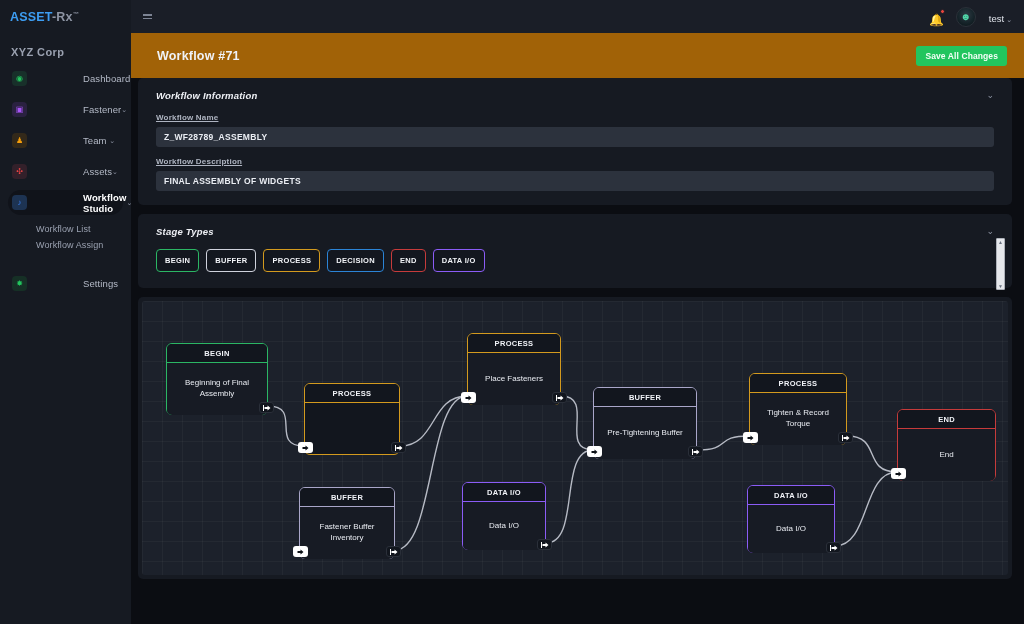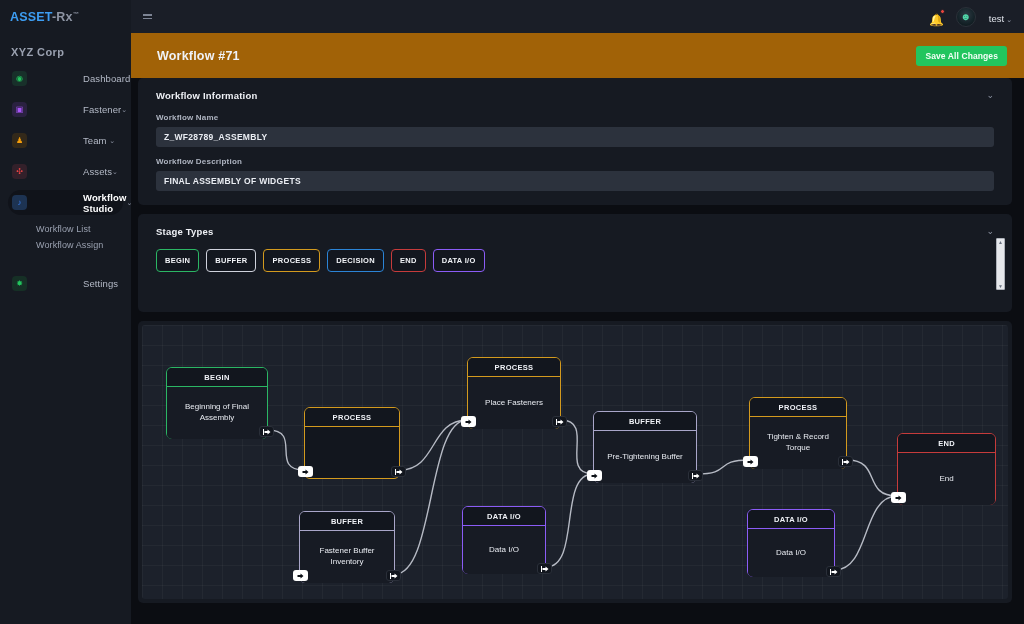--- a/index.html
+++ b/index.html
@@ -102,28 +102,28 @@
   }
 
   .content { flex: 1; padding: 0 12px 0 7px; overflow: hidden; }
 
   .card {
     background: #161a22; border-radius: 5px;
     margin-bottom: 9px; padding: 12px 18px 14px 18px;
     position: relative;
   }
   .card-head { display: flex; align-items: center; margin-bottom: 12px; }
-  .card-title { font-size: 9.5px; font-weight: bold; color: #eef0f5; letter-spacing: .2px; }
+  .card-title { font-size: 9.5px; font-weight: bold; color: #eef0f5; letter-spacing: .2px; font-style: italic; }
   .collapse-chev {
     margin-left: auto; font-size: 9px; color: #8d94a3; cursor: pointer; line-height: 1;
   }
 
   .field-label {
     font-size: 8px; color: #aeb4c1; font-weight: bold;
-    margin-bottom: 4px; letter-spacing: .2px;
+    margin-bottom: 4px; letter-spacing: .2px; text-decoration: underline;
   }
   .field-input {
     width: 100%; background: #2c323d; border: none; border-radius: 3px;
     height: 20px; color: #eaedf3; font-size: 8.5px; font-weight: bold;
     padding: 0 8px; font-family: "Liberation Sans", sans-serif;
     letter-spacing: .3px;
   }
   .field-gap { height: 10px; }
 
   
@@ -271,21 +271,21 @@
           <div class="card-title">Workflow Information</div>
           <div class="collapse-chev">⌄</div>
         </div>
         <div class="field-label">Workflow Name</div>
         <input class="field-input" value="Z_WF28789_ASSEMBLY" style="">
         <div class="field-gap"></div>
         <div class="field-label">Workflow Description</div>
         <input class="field-input" value="FINAL ASSEMBLY OF WIDGETS" style="">
       </section>
 
-      <section class="card" style="padding-bottom:40px;">
+      <section class="card" style="padding-bottom:16px;">
         <div class="card-head">
           <div class="card-title">Stage Types</div>
           <div class="collapse-chev">⌄</div>
         </div>
         <div class="stage-row" id="chips-root">
             <div class="stage-chip" style="border-color: rgb(43, 182, 100);">BEGIN</div>
             <div class="stage-chip" style="border-color: rgb(207, 210, 220);">BUFFER</div>
             <div class="stage-chip" style="border-color: rgb(211, 154, 30);">PROCESS</div>
             <div class="stage-chip" style="border-color: rgb(43, 132, 214);">DECISION</div>
             <div class="stage-chip" style="border-color: rgb(198, 59, 59);">END</div>

